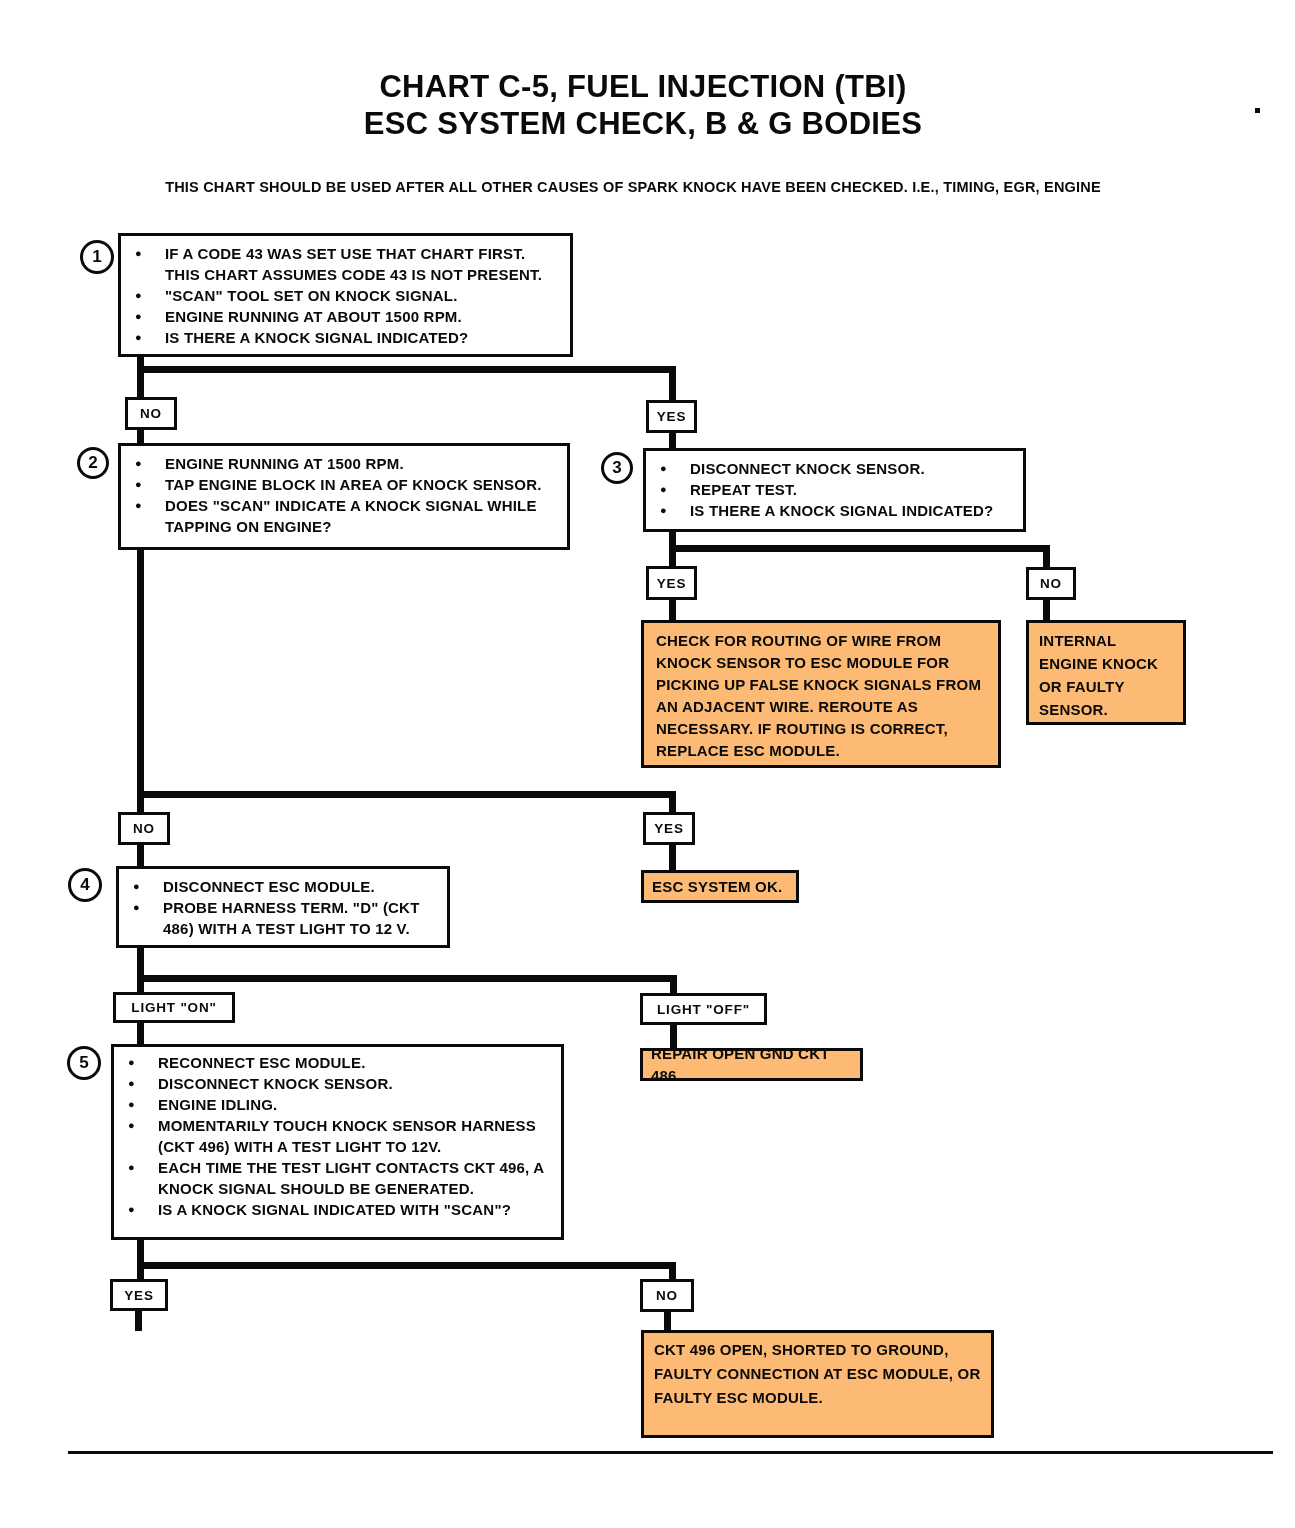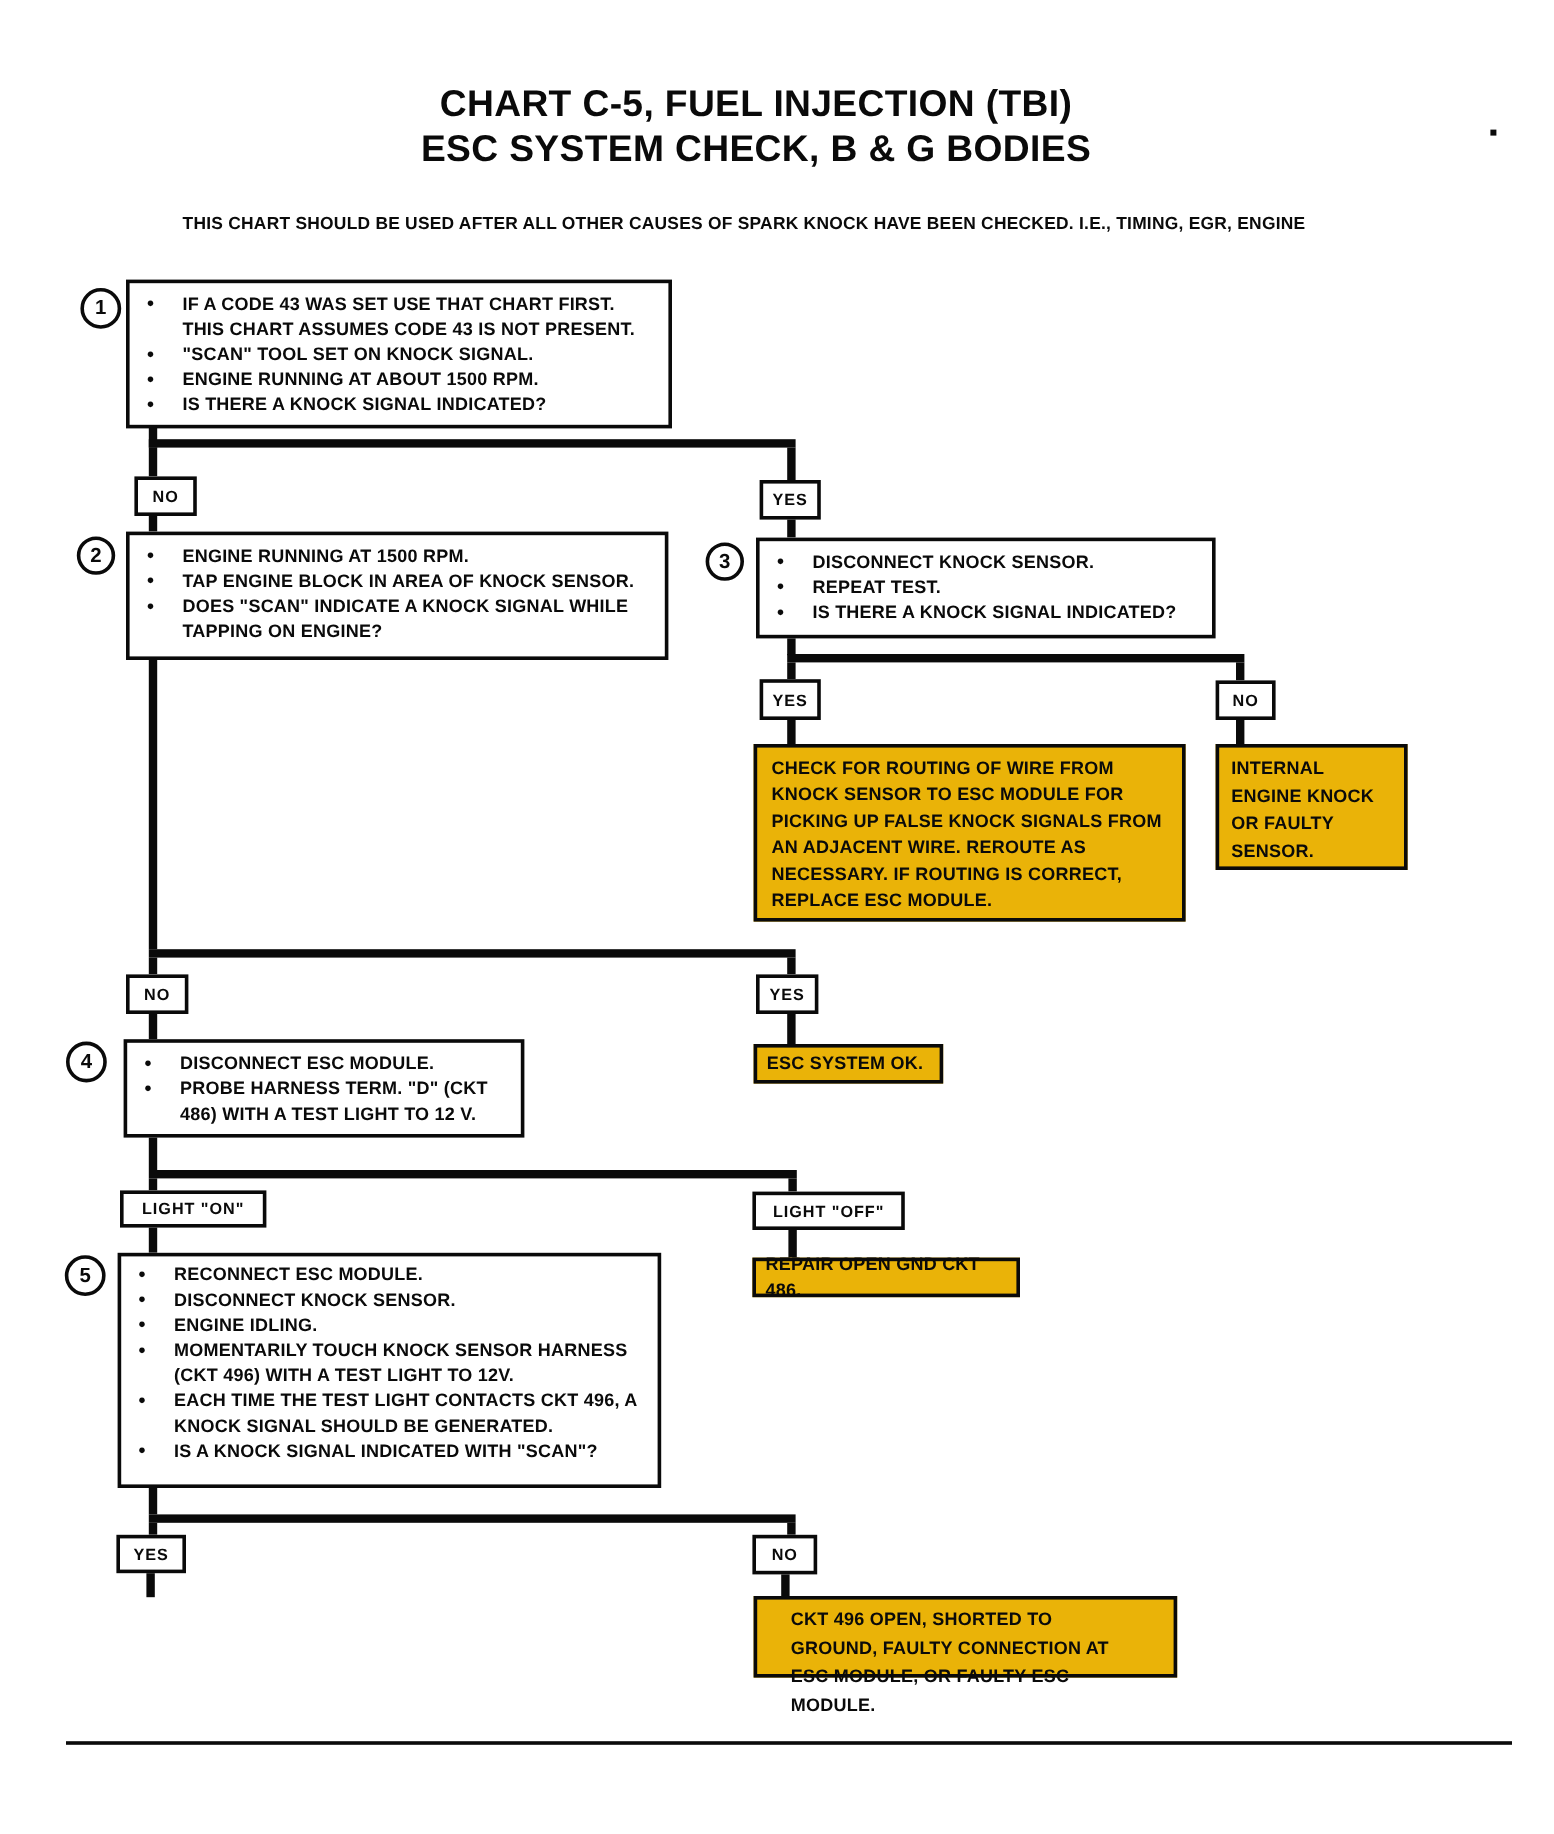--- a/index.html
+++ b/index.html
@@ -2,32 +2,32 @@
 <html><head>
 <meta charset="utf-8">
 <style>
   * { margin:0; padding:0; box-sizing:border-box; }
   html,body { background:#ffffff; }
   .sheet {
     position:relative; width:1295px; height:1528px; background:#ffffff;
     font-family:"Liberation Sans", sans-serif; font-weight:bold; color:#0a0a0a;
     overflow:hidden;
   }
-  .abs { position:absolute; }
+  .abs { position:absolute;margin-left:13px; }
   .title { text-align:center; font-size:31px; line-height:37px; letter-spacing:0.3px; }
   .intro { text-align:center; font-size:14.5px; line-height:23px; letter-spacing:0.2px; }
   .node {
     border:3px solid #0a0a0a; background:#fff;
     padding:7px 10px 6px 14px; font-size:15px; line-height:21px; letter-spacing:0.2px;
   }
   .brow { display:flex; align-items:flex-start; }
   .bdot { flex:0 0 14px; font-size:11px; line-height:21px; }
   .btxt { margin-left:16px; }
   .result {
-    border:3px solid #0a0a0a; background:#eab308;
+    border:3px solid #0a0a0a; background:#fdba74;
     font-size:15px; letter-spacing:0.2px; line-height:22px; padding:7px 12px;
   }
   .single { display:flex; align-items:center; padding:0 8px; }
   .tag {
     border:3px solid #0a0a0a; background:#fff; display:flex; align-items:center;
     justify-content:center; font-size:13.5px; letter-spacing:0.8px;
   }
   .circ {
     width:34px; height:34px; border:3px solid #0a0a0a; border-radius:50%;
     display:flex; align-items:center; justify-content:center; font-size:17px; background:#fff;
@@ -199,17 +199,17 @@
   <div class="line abs" style="left:124px;top:1262px;width:539px;height:7px;"></div>
   <div class="line abs" style="left:124px;top:1269px;width:7px;height:10px;"></div>
   <div class="line abs" style="left:656px;top:1269px;width:7px;height:10px;"></div>
 
   <div class="tag abs" style="left:97px;top:1279px;width:58px;height:32px;">YES</div>
   <div class="tag abs" style="left:627px;top:1279px;width:54px;height:33px;">NO</div>
 
   <div class="line abs" style="left:122px;top:1311px;width:7px;height:20px;"></div>
   <div class="line abs" style="left:651px;top:1312px;width:7px;height:18px;"></div>
 
-  <div class="result abs" style="left:628px;top:1330px;width:353px;height:68px;line-height:24px;padding:5px 28px;">CKT 496 OPEN, SHORTED TO GROUND, FAULTY CONNECTION AT ESC MODULE, OR FAULTY ESC MODULE.</div>
+  <div class="result abs" style="left:628px;top:1330px;width:353px;height:108px;line-height:24px;padding:5px 10px;">CKT 496 OPEN, SHORTED TO GROUND, FAULTY CONNECTION AT ESC MODULE, OR FAULTY ESC MODULE.</div>
 
   <div class="rule abs" style="left:55px;top:1451px;width:1205px;height:3px;"></div>
 
 </div>
 
 </body></html>

